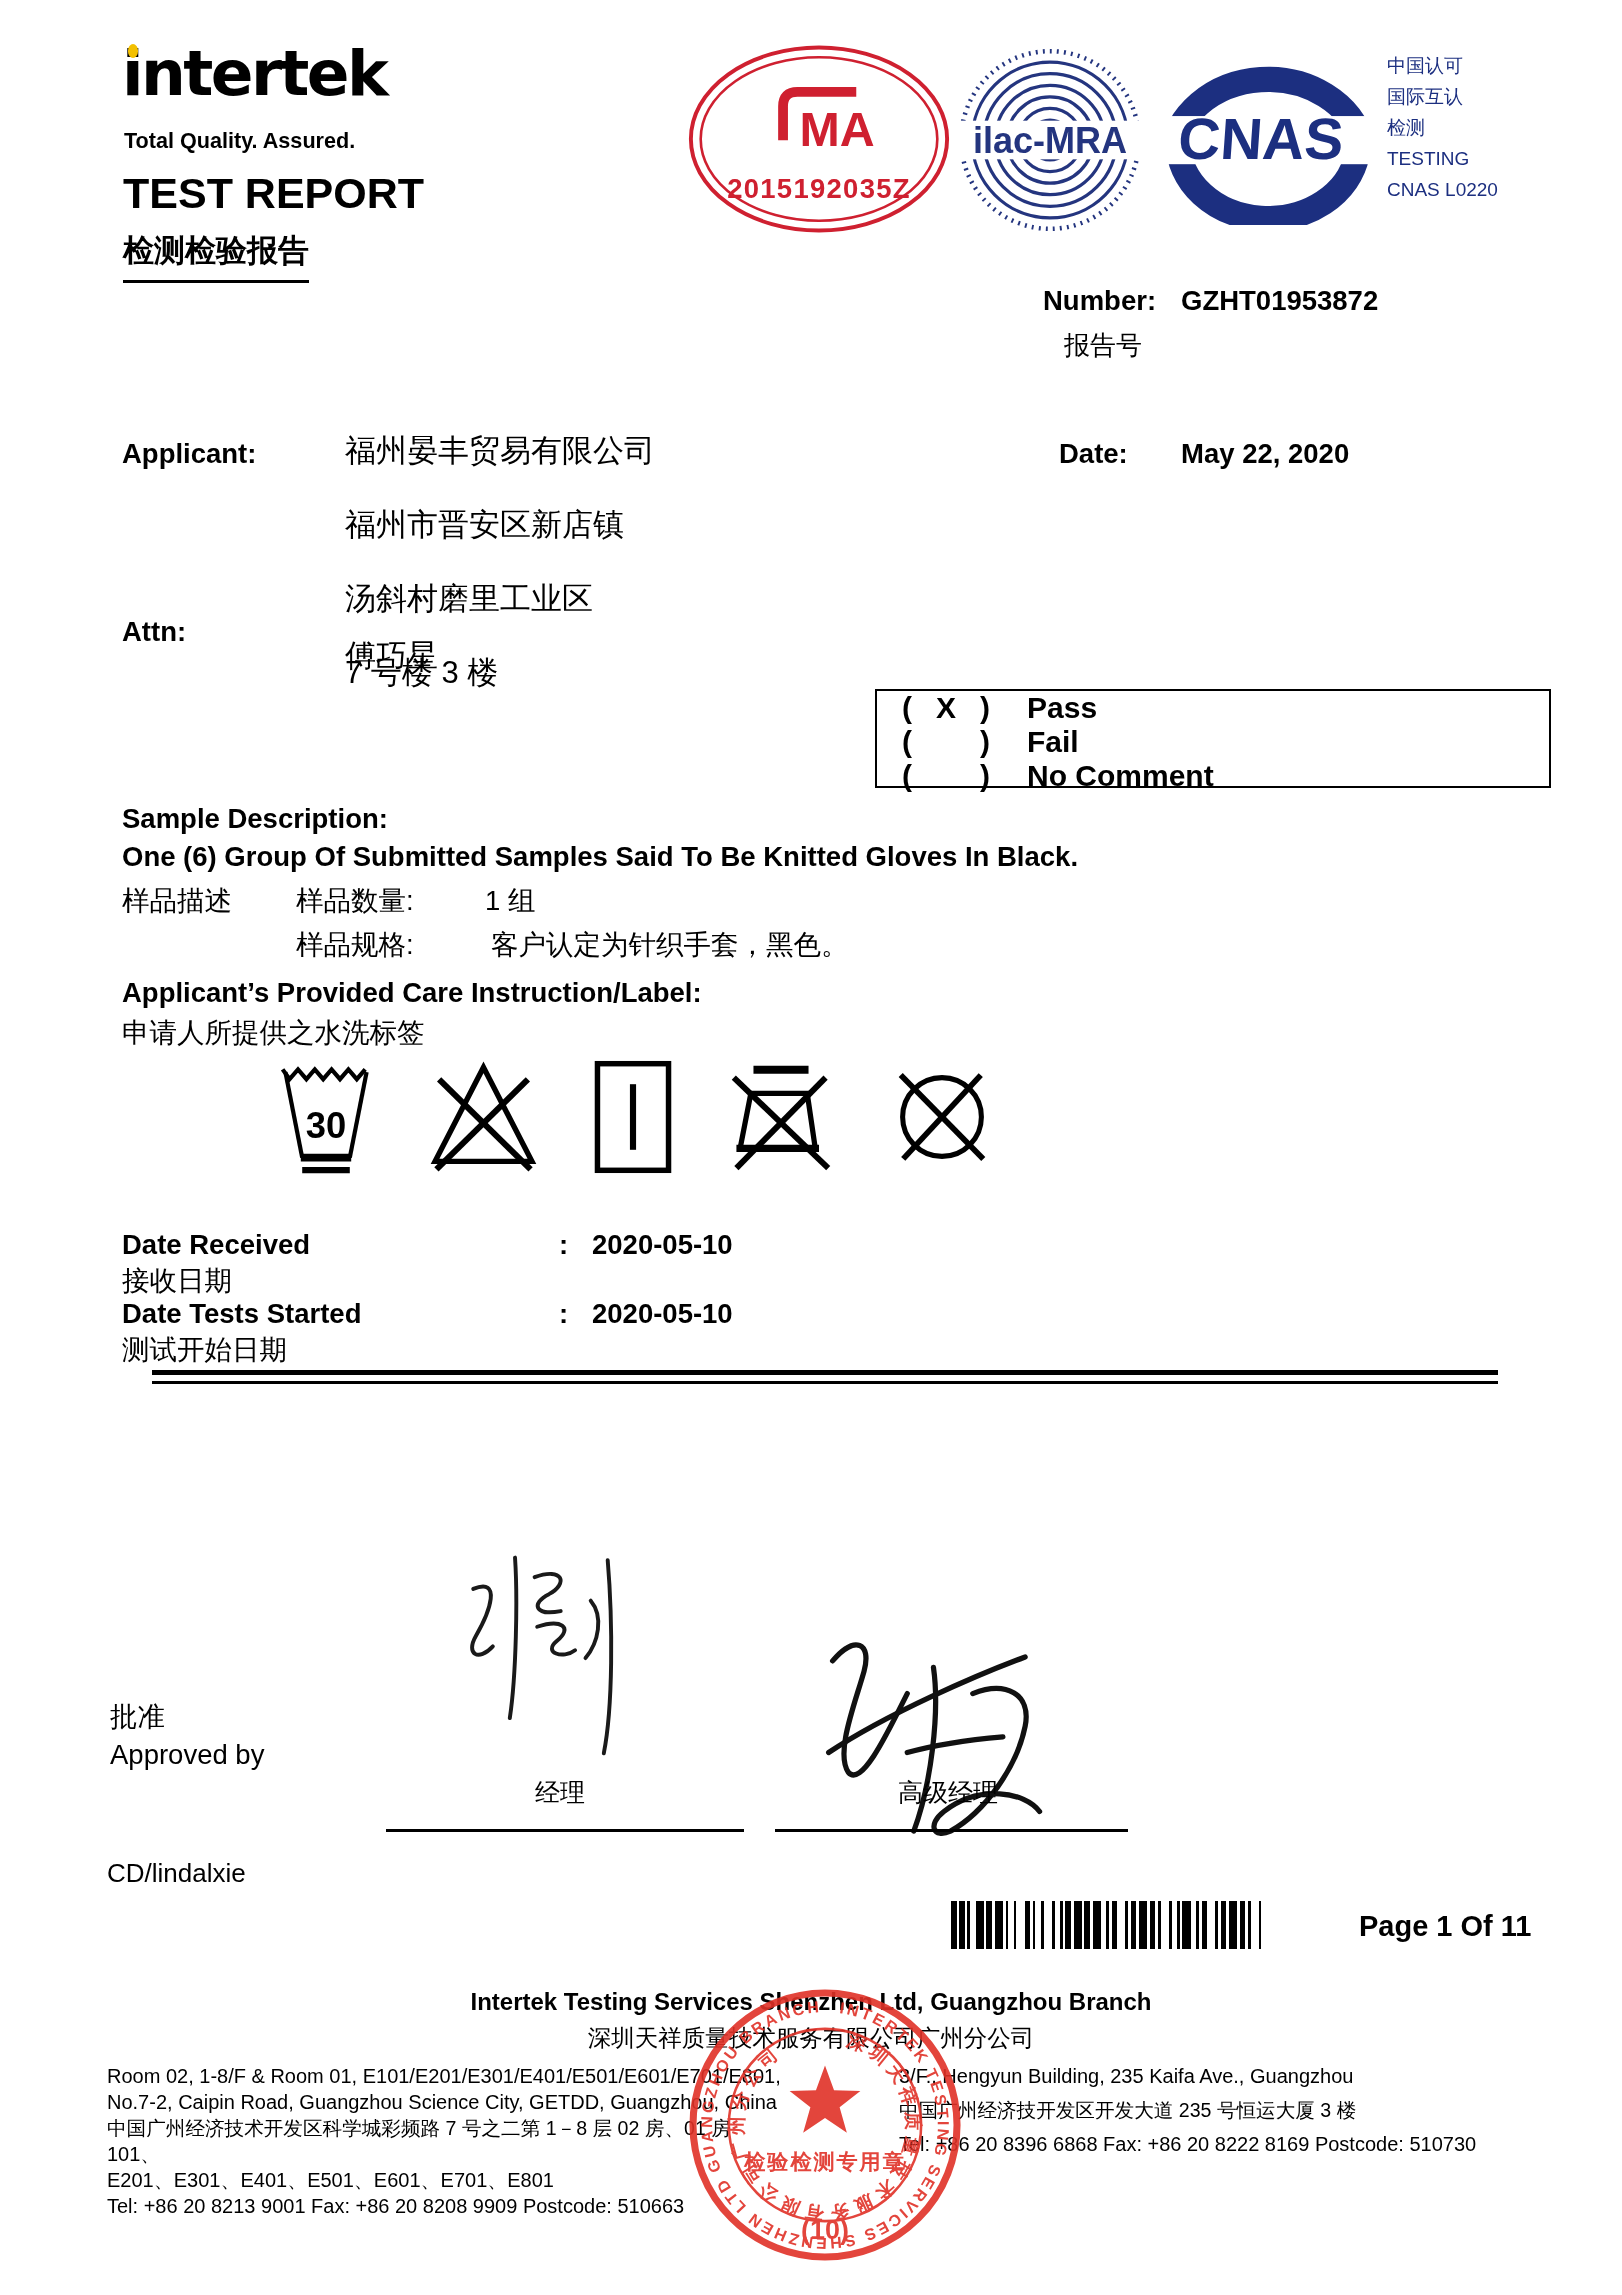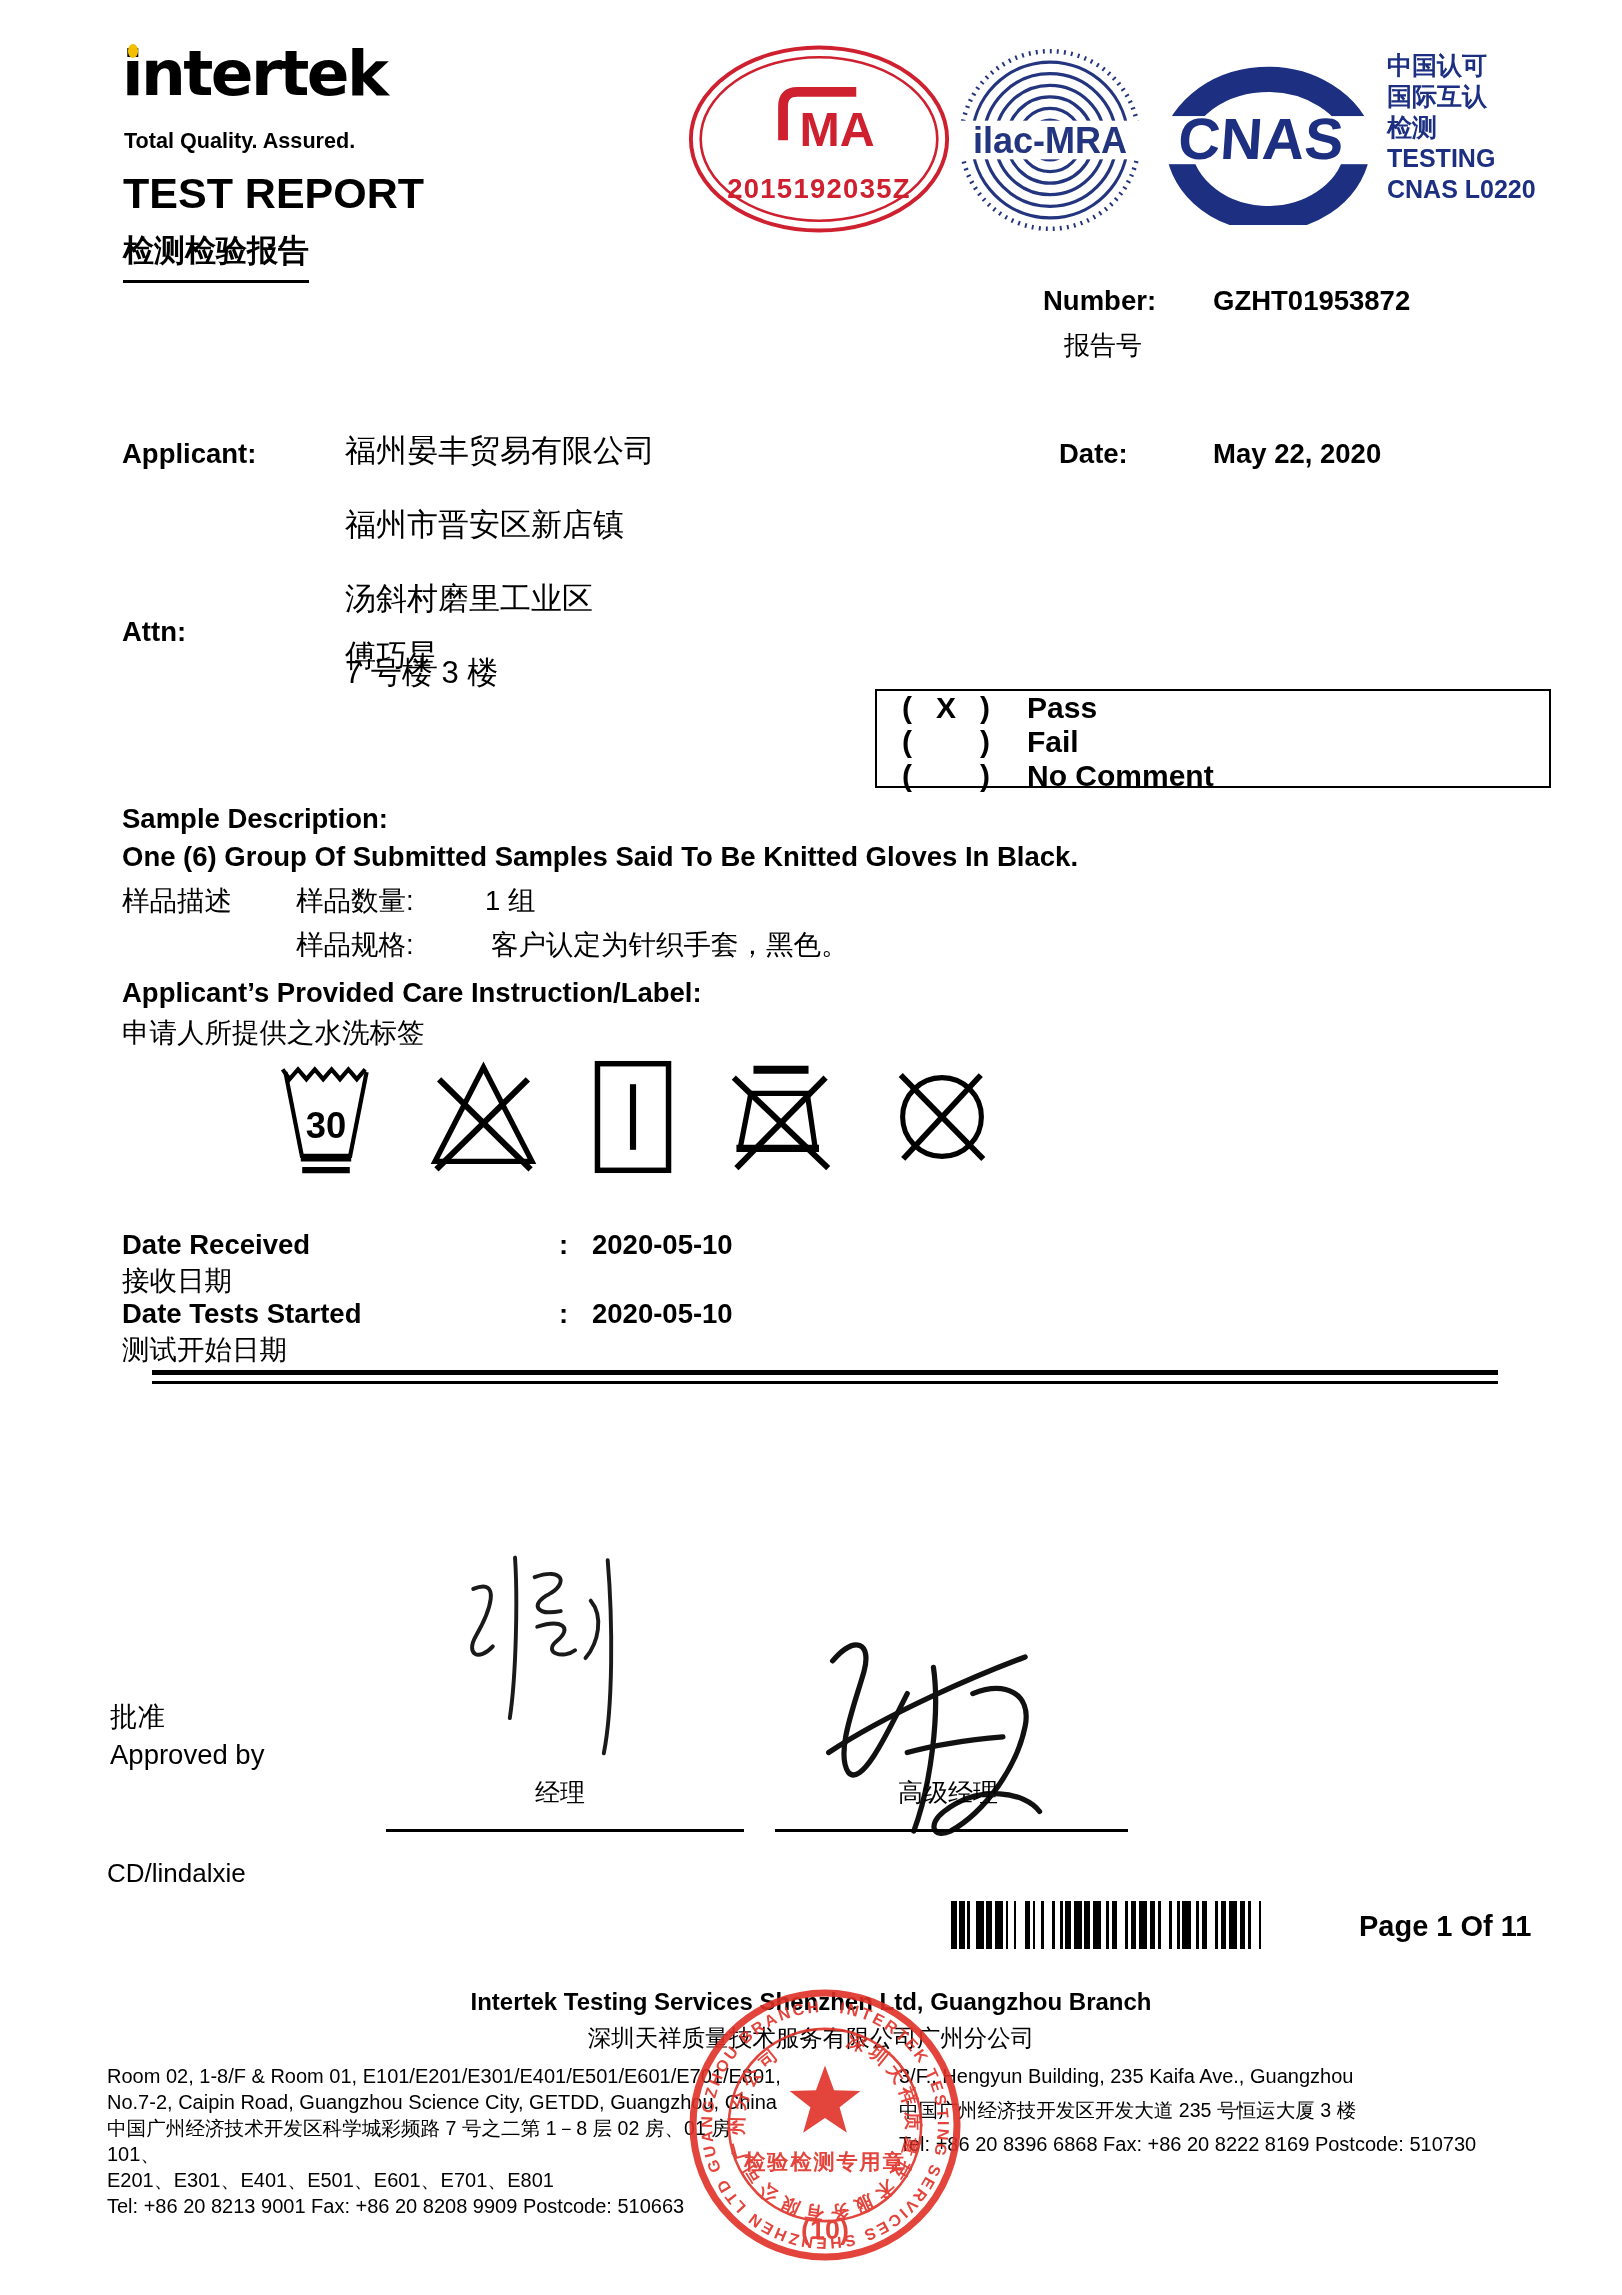--- a/index.html
+++ b/index.html
@@ -1,20 +1,20 @@
 <!DOCTYPE html>
 <html style="font-size:10.5px"><head>
 <meta charset="utf-8">
 <style>
   html,body{margin:0;padding:0;background:#888;}
   #page{position:relative;width:1622px;height:2295px;background:#ffffff;overflow:hidden;
         font-family:"Liberation Sans","DejaVu Sans",sans-serif;color:#000;}
   .abs{position:absolute;white-space:nowrap;}
   .b{font-weight:700;}
-  .sb{font-weight:600;margin-left:32px;}
+  .sb{font-weight:600;}
   .brand{font-family:"DejaVu Sans",sans-serif;font-size:63px;font-weight:800;letter-spacing:-2.6px;}
   .branddot{position:absolute;width:10.5px;height:13.7px;border-radius:50%;background:#f3c000;}
   .tagline{font-size:21.6px;font-weight:700;}
   .reporttitle{font-size:43px;font-weight:700;letter-spacing:0px;}
   .reporttitlecn{font-size:31px;font-weight:700;border-bottom:3.3px solid #000;padding-bottom:7.8px;}
   .meta{font-size:27.5px;}
   .cnlarge{font-size:31px;font-weight:500;line-height:37px;white-space:pre-line;}
   .verdictbox{border:2.6px solid #000;box-sizing:border-box;display:flex;flex-direction:column;justify-content:space-evenly;padding-left:25px;}
   .vrow{font-size:30px;font-weight:700;display:flex;align-items:center;}
   .vmark{display:inline-block;width:68px;text-align:center;}
@@ -22,21 +22,21 @@
   .body42{font-size:27.5px;font-weight:600;}
   .cn42{font-size:27.5px;font-weight:500;}
   .caresyms{display:flex;gap:48px;align-items:flex-start;}
   .rule8{background:#000;height:5.2px;}
   .rule4{background:#000;height:2.6px;}
   .signline{background:#000;height:2.6px;}
   .signtitle{font-size:25px;font-weight:500;}
   .footer-title{font-size:24px;font-weight:700;text-align:center;width:100%;}
   .footer-cn{font-size:23.5px;font-weight:500;text-align:center;width:100%;}
   .fline{font-size:20px;font-weight:500;line-height:26px;}
-  .cnasline{font-size:25px;font-weight:700;color:#1c2f80;line-height:31px;}
+  .cnasline{font-size:19px;font-weight:400;color:#1c2f80;line-height:31px;}
   .barcode{display:flex;align-items:stretch;overflow:hidden;}
   svg{display:block;}
 </style>
 </head>
 <body>
 
 <div id="page">
 
   <div class="abs" style="left:122px;top:37px;">
     <span class="brand">intertek</span>

